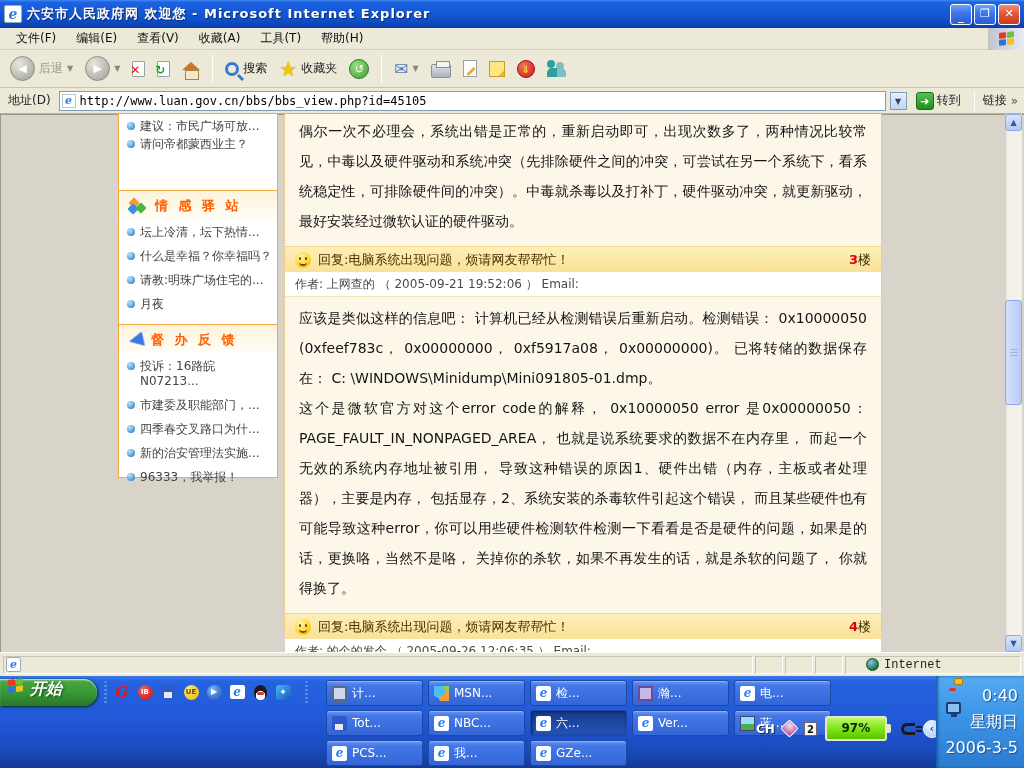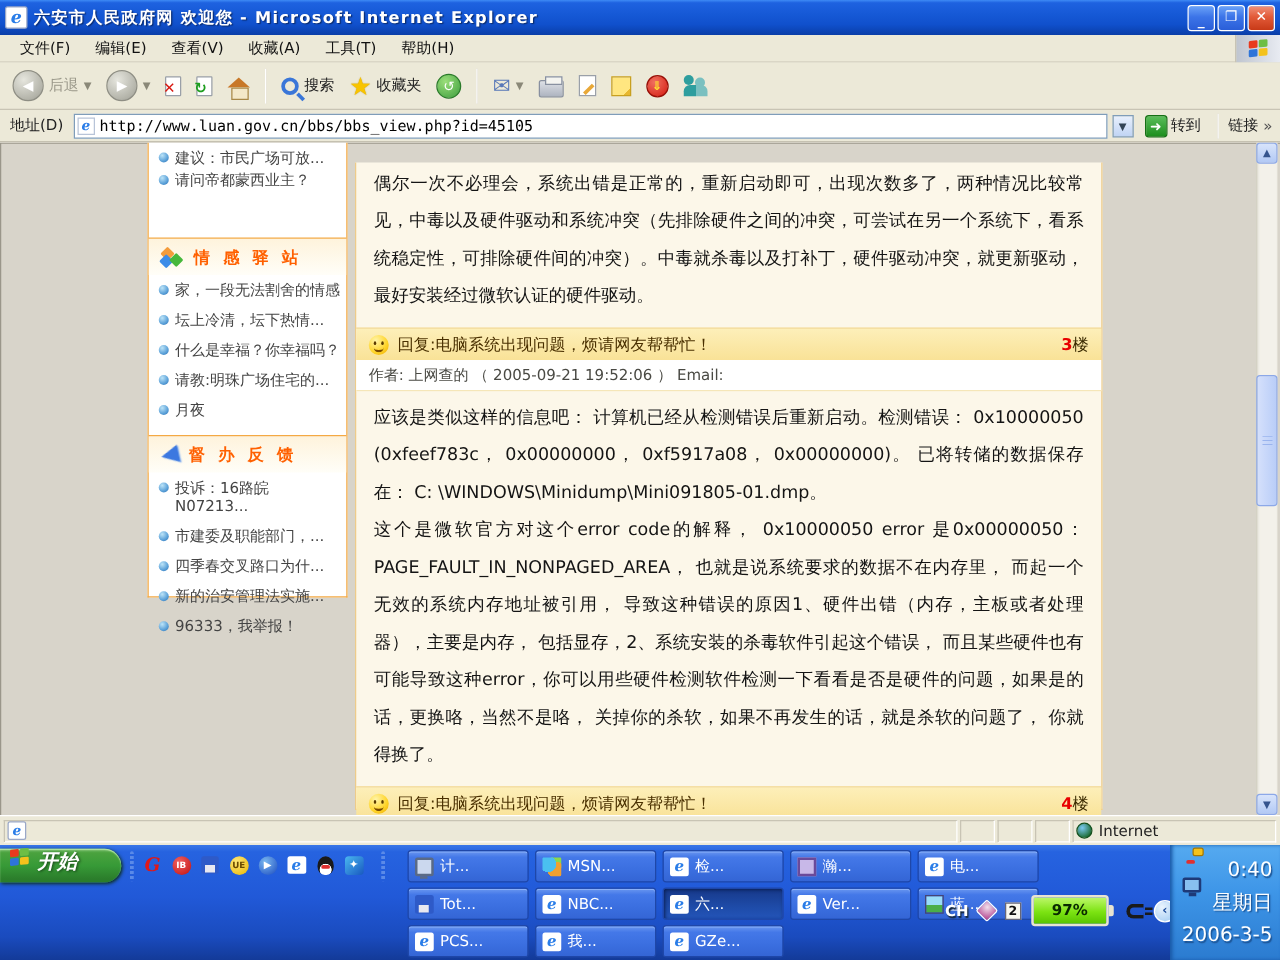--- a/index.html
+++ b/index.html
@@ -98,21 +98,21 @@
   .cubes { width:18px; height:16px; position:relative; }
   .cubes i { position:absolute; width:8px; height:8px; transform:rotate(45deg); border-radius:1px; }
   .cubes i:nth-child(1){background:#F49C3C; left:1px; top:1px;}
   .cubes i:nth-child(2){background:#3C8CE8; left:0; top:7px;}
   .cubes i:nth-child(3){background:#46B83C; left:8px; top:6px;}
   .mega { width:0; height:0; border-top:7px solid transparent; border-bottom:7px solid transparent; border-right:14px solid #3C78E0;
     position:relative; filter:drop-shadow(1px 1px 0 #9CC0F0); transform:rotate(-12deg); }
 
   
   .content { left:284px; top:0; width:598px; height:518px; background:#FCF7E9;
-    border-left:1px solid #EDCB8A; border-right:1px solid #EDCB8A; border-bottom:1px solid #EDCB8A;margin-top:16px; }
+    border-left:1px solid #EDCB8A; border-right:1px solid #EDCB8A; border-bottom:1px solid #EDCB8A; }
   .post-body { padding:6px 14px 10px 14px; font-size:14px; line-height:30px; color:#141414; text-align:justify; }
   .reply-band { height:26px; display:flex; align-items:center; gap:7px; padding:0 10px;
     background:linear-gradient(180deg,#FDEFB9,#F9E297); border-top:1px solid #F2D88E; }
   .reply-title { font-size:13px; font-weight:normal; color:#4A3000; flex:1; }
   .floor { font-size:13px; font-weight:bold; }
   .floor .n { color:#E80000; }
   .floor .s { color:#3A2A00; font-weight:normal; }
   .author-row { height:25px; background:#fff; display:flex; align-items:center; padding-left:10px;
     font-size:12px; color:#4A4A44; border-bottom:1px solid #F5E6B8; }
   .smiley { width:16px; height:16px; border-radius:50%; background:radial-gradient(circle at 35% 28%,#FFF4A8,#FFD428 60%,#EAA600);
@@ -129,22 +129,22 @@
     border:1px solid #8CA8E8; border-radius:3px; color:#35548E; font-size:8px; text-align:center; line-height:15px; }
   .sb-thumb { left:0; width:17px; background:linear-gradient(90deg,#D5E0FB,#B9CDF8); border:1px solid #8CA8E8; border-radius:3px; position:relative; }
   .sb-thumb:after { content:""; position:absolute; left:4px; top:50%; width:8px; height:7px; margin-top:-4px;
     background:repeating-linear-gradient(180deg,#9AB4EE 0 1px,transparent 1px 3px); }
 
   
   .statusbar { left:0; top:652px; width:1024px; height:24px; background:#ECE9D8; border-top:1px solid #fff;
     display:flex; align-items:center; padding:0 3px; gap:2px; }
   .st-main { flex:1; height:18px; border:1px solid #C8C4B4; border-right-color:#fff; border-bottom-color:#fff; display:flex; align-items:center; padding-left:2px; }
   .st-cell { width:28px; height:18px; border:1px solid #C8C4B4; border-right-color:#fff; border-bottom-color:#fff; }
-  .st-net { width:163px; height:18px; border:1px solid #C8C4B4; border-right-color:#fff; border-bottom-color:#fff;
-    display:flex; align-items:center; gap:5px; padding-left:2px; font-size:12px; color:#222; }
+  .st-net { width:176px; height:18px; border:1px solid #C8C4B4; border-right-color:#fff; border-bottom-color:#fff;
+    display:flex; align-items:center; gap:5px; padding-left:20px; font-size:12px; color:#222;font-family:Liberation Mono, monospace; }
   .globe { width:13px; height:13px; border-radius:50%; background:radial-gradient(circle at 35% 30%,#7AC8F0,#1E6E38 75%); border:1px solid #14501E; }
 
   
   .taskbar { left:0; top:676px; width:1024px; height:92px;
     background:linear-gradient(180deg,#3A77E8 0%,#2663E0 6%,#2159D8 45%,#1A4BBE 80%,#133A98 100%); }
   .start-btn { left:0; top:3px; width:97px; height:27px; border-radius:0 14px 14px 0;
     background:linear-gradient(180deg,#7ABE6E 0%,#4AA23E 12%,#379A37 50%,#2B7D2B 90%);
     box-shadow:1px 1px 3px #0A2A0A, inset 0 1px 1px #B8E8A8; display:flex; align-items:flex-start; gap:6px; padding:0 14px 0 8px; }
   .start-txt { color:#fff; font-weight:bold; font-style:italic; font-size:16px; text-shadow:1px 1px 2px #1A4A1A; }
   .ql-sep { top:5px; width:3px; height:24px;
@@ -324,24 +324,20 @@
       <div class="side-head">
         <span class="cubes">
             <i></i>
             <i></i>
             <i></i>
           </span>
         <span class="side-head-title">情 感 驿 站</span>
       </div>
       <div class="side-item">
           <span class="bullet"></span>
-          <span>家，一段无法割舍的情感</span>
-        </div>
-      <div class="side-item">
-          <span class="bullet"></span>
           <span>坛上冷清，坛下热情...</span>
         </div>
       <div class="side-item">
           <span class="bullet"></span>
           <span>什么是幸福？你幸福吗？</span>
         </div>
       <div class="side-item">
           <span class="bullet"></span>
           <span>请教:明珠广场住宅的...</span>
         </div>

